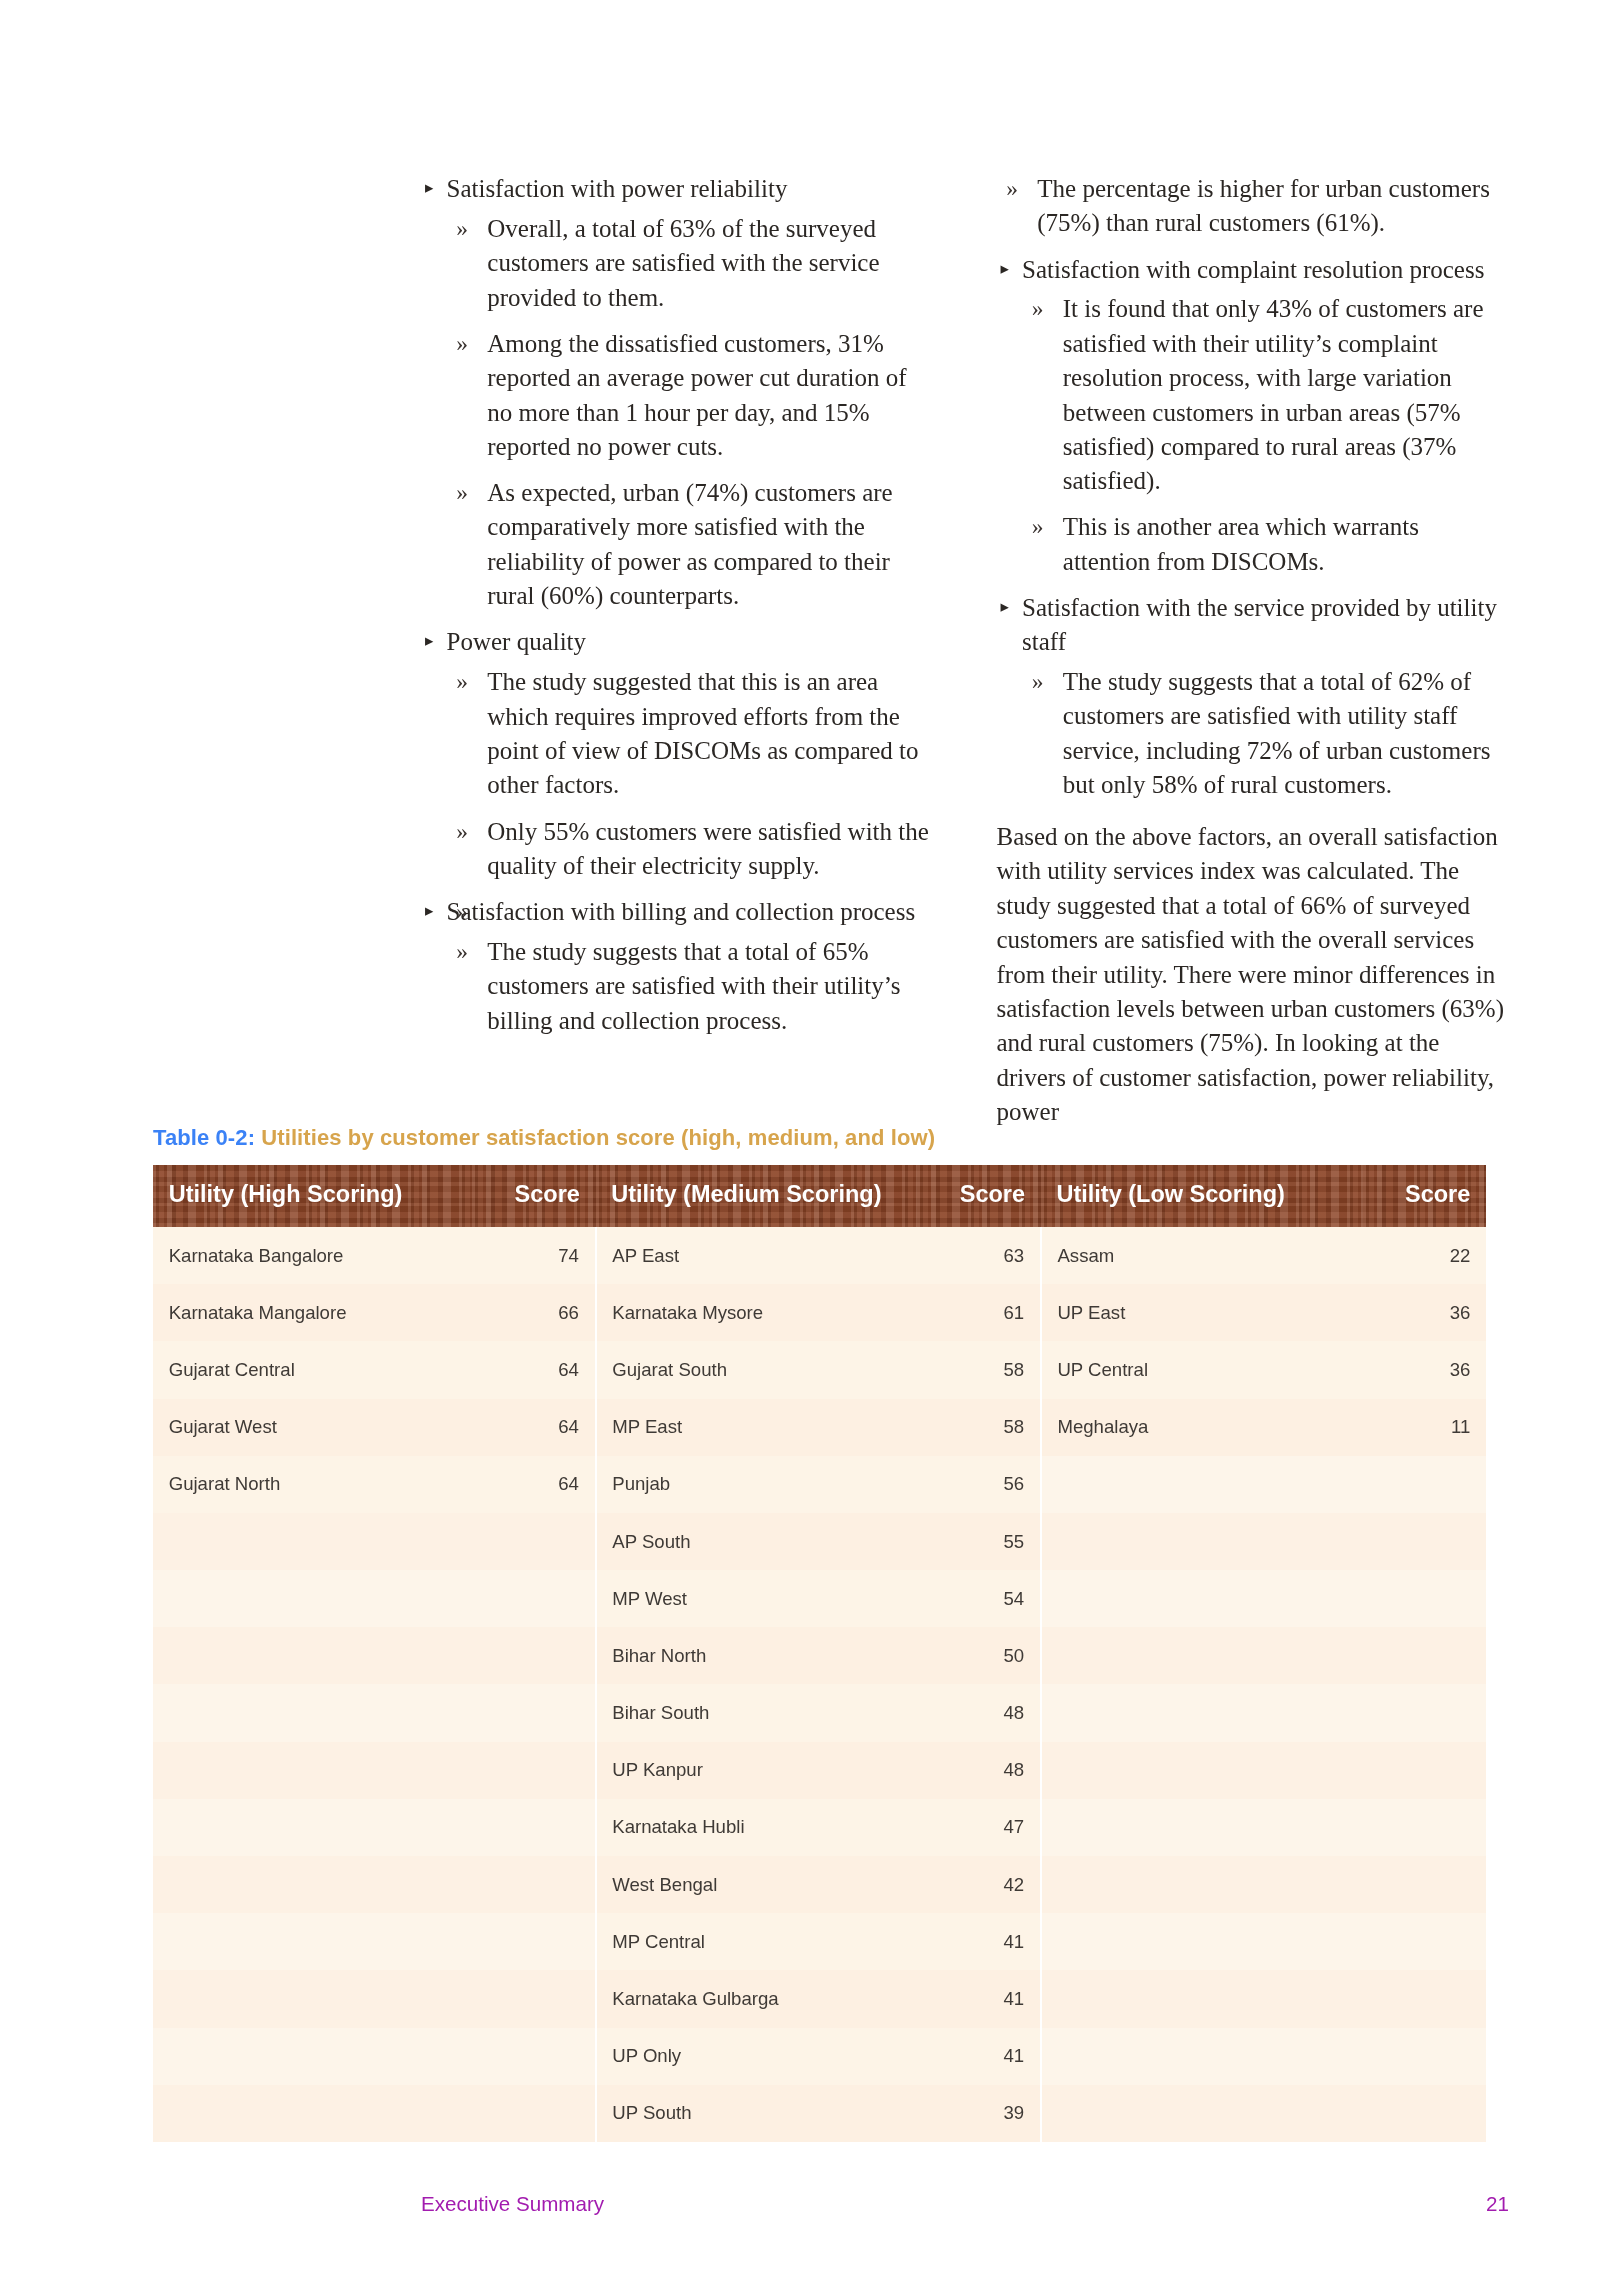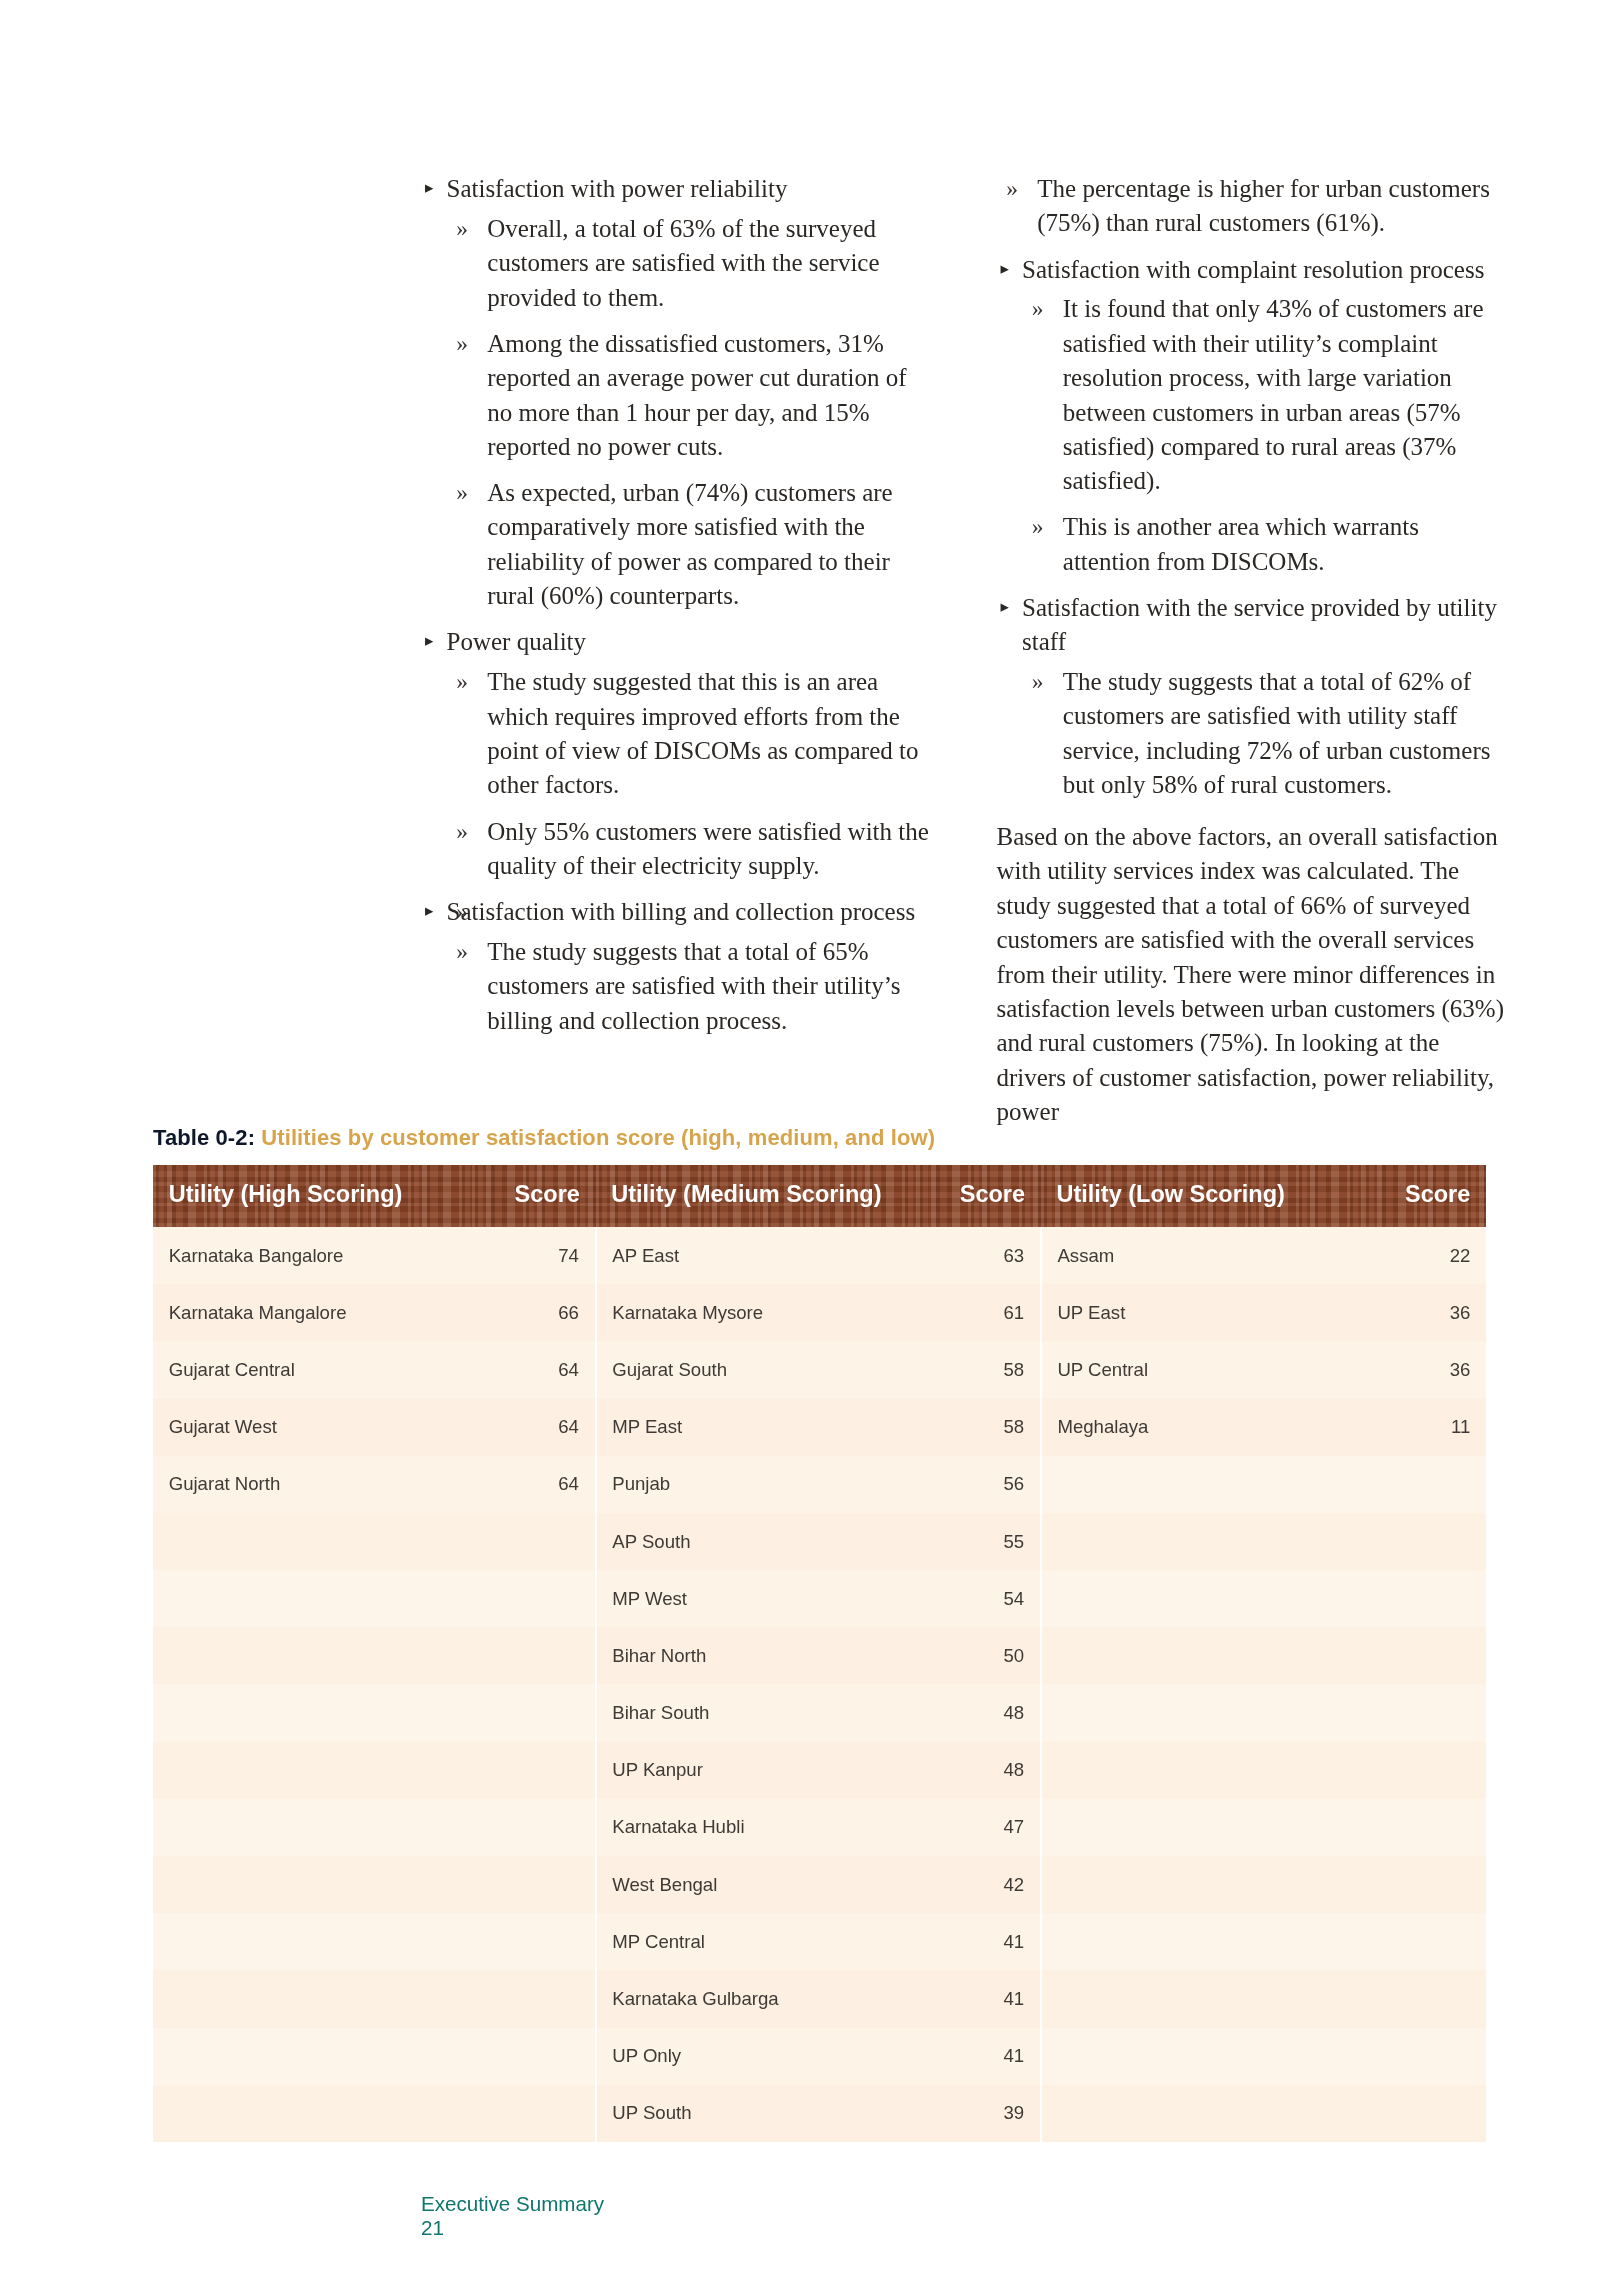--- a/index.html
+++ b/index.html
@@ -86,21 +86,21 @@
     top: 1125px;
     width: 1333px;
   }
   .table-caption {
     font-family: "Liberation Sans", "DejaVu Sans", sans-serif;
     font-size: 22px;
     font-weight: bold;
     margin-bottom: 13.7px;
     letter-spacing: 0.1px;
   }
-  .cap-label { color: #0f172a; }
+  .cap-label { color: #3b82f6; }
   .cap-text  { color: #d7a44c; }
 
   table.util {
     border-collapse: collapse;
     width: 1333px;
     table-layout: fixed;
     font-family: "Liberation Sans", "DejaVu Sans", sans-serif;
   }
   table.util thead th {
     background-color: #8c4426;
@@ -152,22 +152,21 @@
   .footer {
     position: absolute;
     left: 421px;
     top: 2192px;
     width: 1088px;
     display: flex;
     justify-content: space-between;
     align-items: baseline;
     font-family: "Liberation Sans", "DejaVu Sans", sans-serif;
     font-size: 20.6px;
-    color: #0f766e;
-    flex-direction: column;
+    color: #a21caf;
   }
 </style>
 </head>
 <body>
 
 <div class="text-area">
 
   <div class="col">
     <ul class="lvl1">
 

